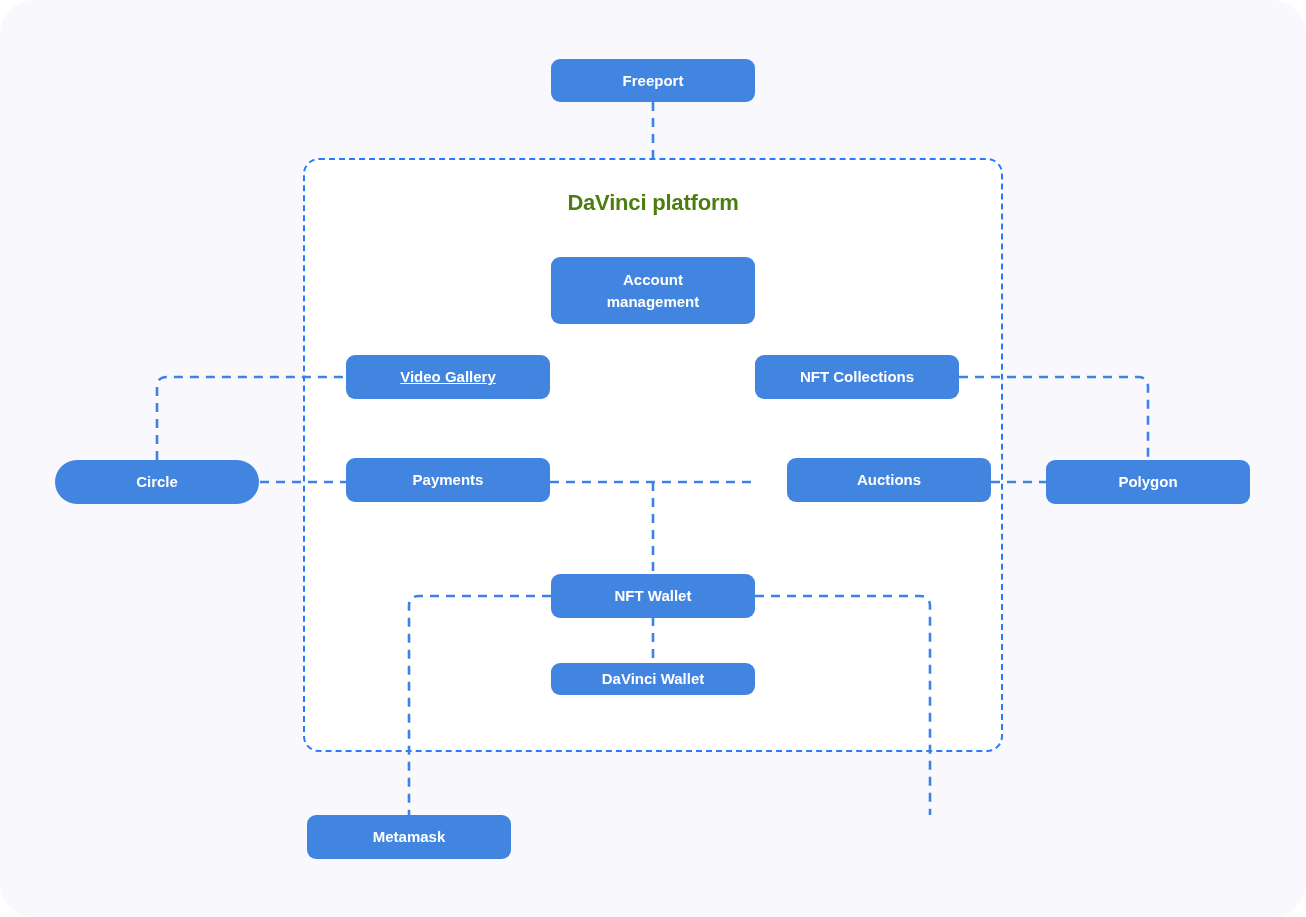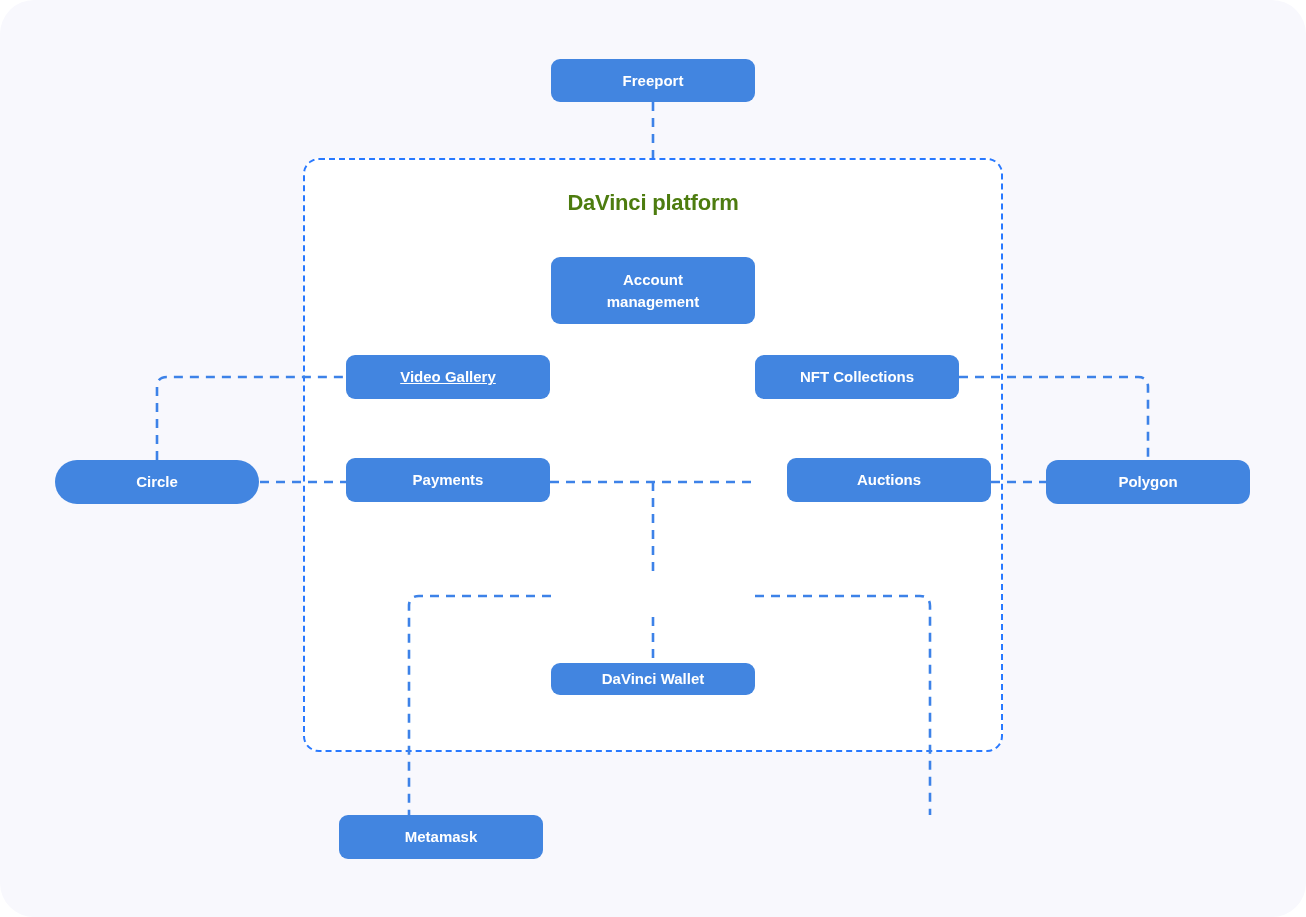--- a/index.html
+++ b/index.html
@@ -130,31 +130,34 @@
   </div>
 
   <div class="node" style="left:346px; top:458px; width:204px; height:44px;">
     <span>Payments</span>
   </div>
 
   <div class="node" style="left:755px; top:458px; width:204px; height:44px;margin-left:32px;">
     <span>Auctions</span>
   </div>
 
+  <div class="node" style="left:551px; top:574px; width:204px; height:44px;">
+    <span>NFT Wallet</span>
+  </div>
 
   <div class="node" style="left:551px; top:663px; width:204px; height:32px;">
     <span>DaVinci Wallet</span>
   </div>
 
   <div class="node" style="left:55px; top:460px; width:204px; height:44px;border-radius:22px;">
     <span>Circle</span>
   </div>
 
-  <div class="node" style="left:1046px; top:460px; width:204px; height:44px;border-radius:12px;">
+  <div class="node" style="left:1046px; top:460px; width:204px; height:44px;">
     <span>Polygon</span>
   </div>
 
-  <div class="node" style="left:307px; top:815px; width:204px; height:44px;margin-left:32px;">
+  <div class="node" style="left:307px; top:815px; width:204px; height:44px;">
     <span>Metamask</span>
   </div>
 
 
 </div>
 
 </body></html>

